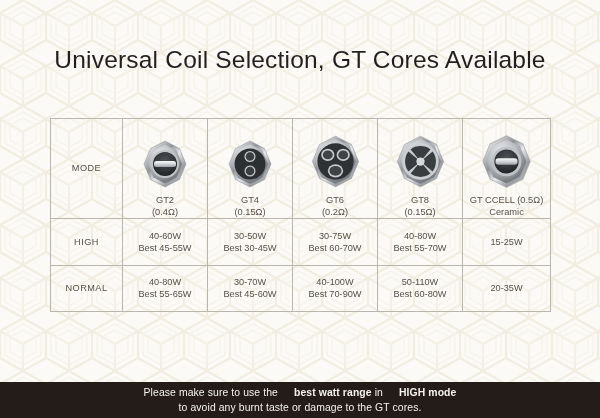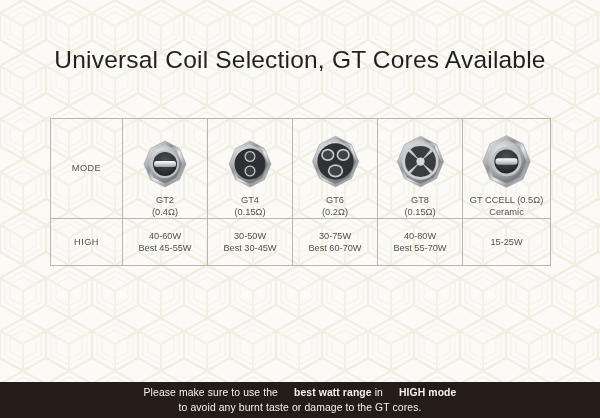--- a/index.html
+++ b/index.html
@@ -287,20 +287,32 @@
 Best 45-55W</td>
         <td class="watt">30-50W
 Best 30-45W</td>
         <td class="watt">30-75W
 Best 60-70W</td>
         <td class="watt">40-80W
 Best 55-70W</td>
         <td class="watt">15-25W</td>
       </tr>
 
+      <tr class="data-row">
+        <td class="mode-label">NORMAL</td>
+        <td class="watt">40-80W
+Best 55-65W</td>
+        <td class="watt">30-70W
+Best 45-60W</td>
+        <td class="watt">40-100W
+Best 70-90W</td>
+        <td class="watt">50-110W
+Best 60-80W</td>
+        <td class="watt">20-35W</td>
+      </tr>
 
 
     </tbody>
   </table>
 
 
 </div>
 
 <div id="bottom-bar">
   <div class="line"><span>Please make sure to use the </span><b>best watt range</b><span> in </span><b>HIGH mode</b></div>

